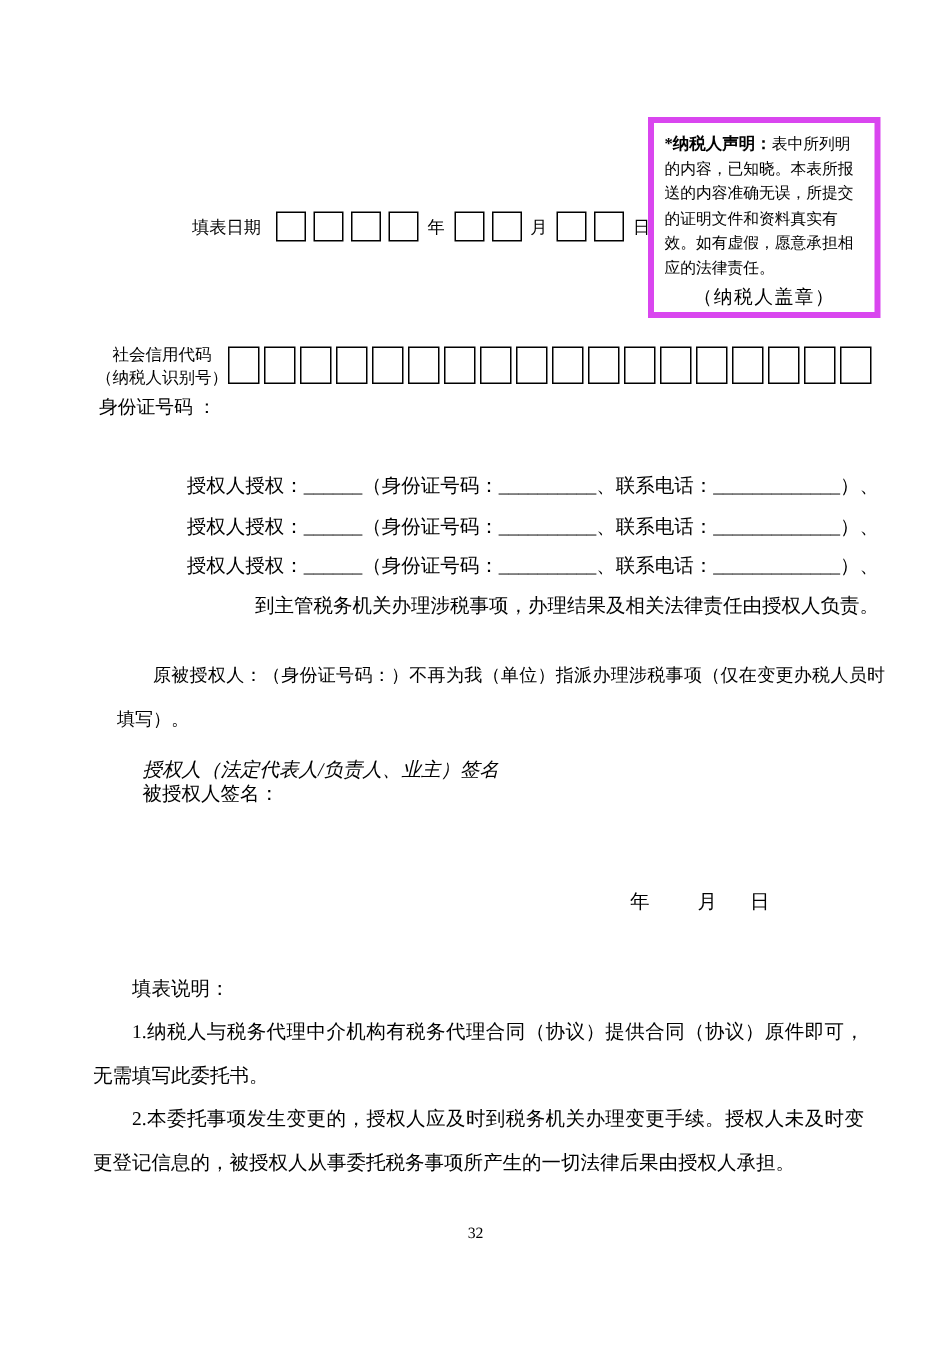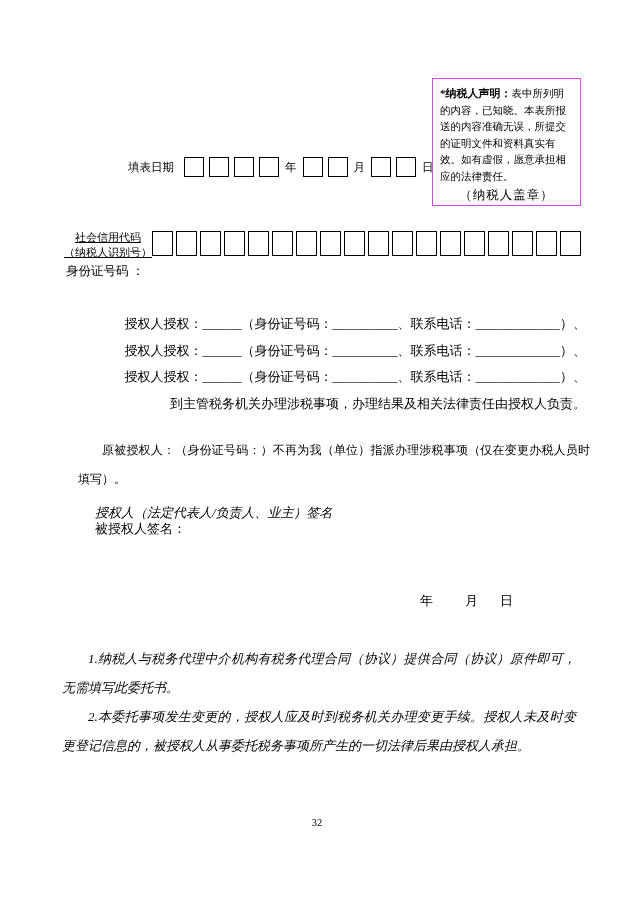--- a/index.html
+++ b/index.html
@@ -10,36 +10,36 @@
   }
   .page{position:relative;width:634px;height:898px;background:#fff;overflow:hidden;}
 
   .title{
     position:absolute;top:96px;left:0;width:620px;margin:0;
     text-align:center;font-size:21px;font-weight:bold;letter-spacing:1px;
   }
 
   .decl-box{
     position:absolute;top:78px;left:432px;width:133px;height:120px;
-    border:1px solid #d946ef;padding:6px 7px 0 7px;
+    border:4px solid #d946ef;padding:6px 7px 0 7px;
     font-size:10.5px;line-height:16.5px;text-align:left;
   }
   .decl-bold{font-weight:bold;font-size:11px;}
   .decl-seal{text-align:center;font-size:12.5px;margin-top:2px;letter-spacing:1px;}
 
-  .filldate{position:absolute;top:157px;left:128px;white-space:nowrap;font-family:Liberation Mono, monospace;}
+  .filldate{position:absolute;top:141px;left:128px;white-space:nowrap;font-family:Liberation Mono, monospace;}
   .fd-label{font-size:11.5px;margin-right:10px;vertical-align:middle;}
   .unit{font-size:11.5px;vertical-align:middle;margin:0 6px 0 1px;}
   .box{display:inline-block;vertical-align:middle;background:#fff;box-sizing:border-box;}
   .fd{width:20px;height:20px;border:1.6px solid #000;margin-right:5px;}
   .cc{width:21px;height:25px;border:1.3px solid #000;margin-right:3px;}
 
   .cc-label{
     position:absolute;top:230px;left:60px;width:96px;
-    font-size:11px;line-height:15px;text-align:center;text-decoration:underline;
+    font-size:11px;line-height:15px;text-align:center;
   }
   .cc-boxes{position:absolute;top:231px;left:152px;white-space:nowrap;}
   .tp-name{position:absolute;top:263px;left:66px;font-size:12.5px;}
 
   .auth-lines{
     position:absolute;top:311px;left:66px;width:520px;
     font-size:13px;line-height:26.5px;white-space:nowrap;text-align:right;
   }
   .revoke{
     position:absolute;top:420px;left:62px;width:512px;
@@ -47,21 +47,21 @@
   }
   .sig1{position:absolute;top:504px;left:95px;font-size:13px;font-style:italic;}
   .sig2{position:absolute;top:520px;left:95px;font-size:13px;}
 
   .dateline{position:absolute;top:592px;left:420px;font-size:13px;white-space:nowrap;}
   .dateline .dl-y{margin-right:32px;}
   .dateline .dl-m{margin-right:22px;}
 
   .instructions{position:absolute;top:644px;left:62px;width:514px;font-size:13px;line-height:29px;}
   .ins-head{text-indent:2em;}
-  .instructions p{margin:0;text-indent:2em;text-align:justify;font-style:italic;}
+  .instructions p{margin:0;text-indent:2em;text-align:justify;}
 
   .pageno{position:absolute;top:817px;left:0;width:100%;text-align:center;font-size:10.5px;}
 </style>
 </head>
 <body>
 
 <div class="page">
 
 
   <div class="decl-box">
@@ -91,19 +91,20 @@
   <p class="revoke">原被授权人：（身份证号码：）不再为我（单位）指派办理涉税事项（仅在变更办税人员时填写）。</p>
 
   <div class="sig1">授权人（法定代表人/负责人、业主）签名</div>
   <div class="sig2">被授权人签名：</div>
 
   <div class="dateline">
     <span class="dl-y">年</span><span class="dl-m">月</span><span>日</span>
   </div>
 
   <div class="instructions">
+    <div class="ins-head">填表说明：</div>
     <p>1.纳税人与税务代理中介机构有税务代理合同（协议）提供合同（协议）原件即可，无需填写此委托书。</p>
     <p>2.本委托事项发生变更的，授权人应及时到税务机关办理变更手续。授权人未及时变更登记信息的，被授权人从事委托税务事项所产生的一切法律后果由授权人承担。</p>
   </div>
 
   <div class="pageno">32</div>
 
 </div>
 
 </body></html>

